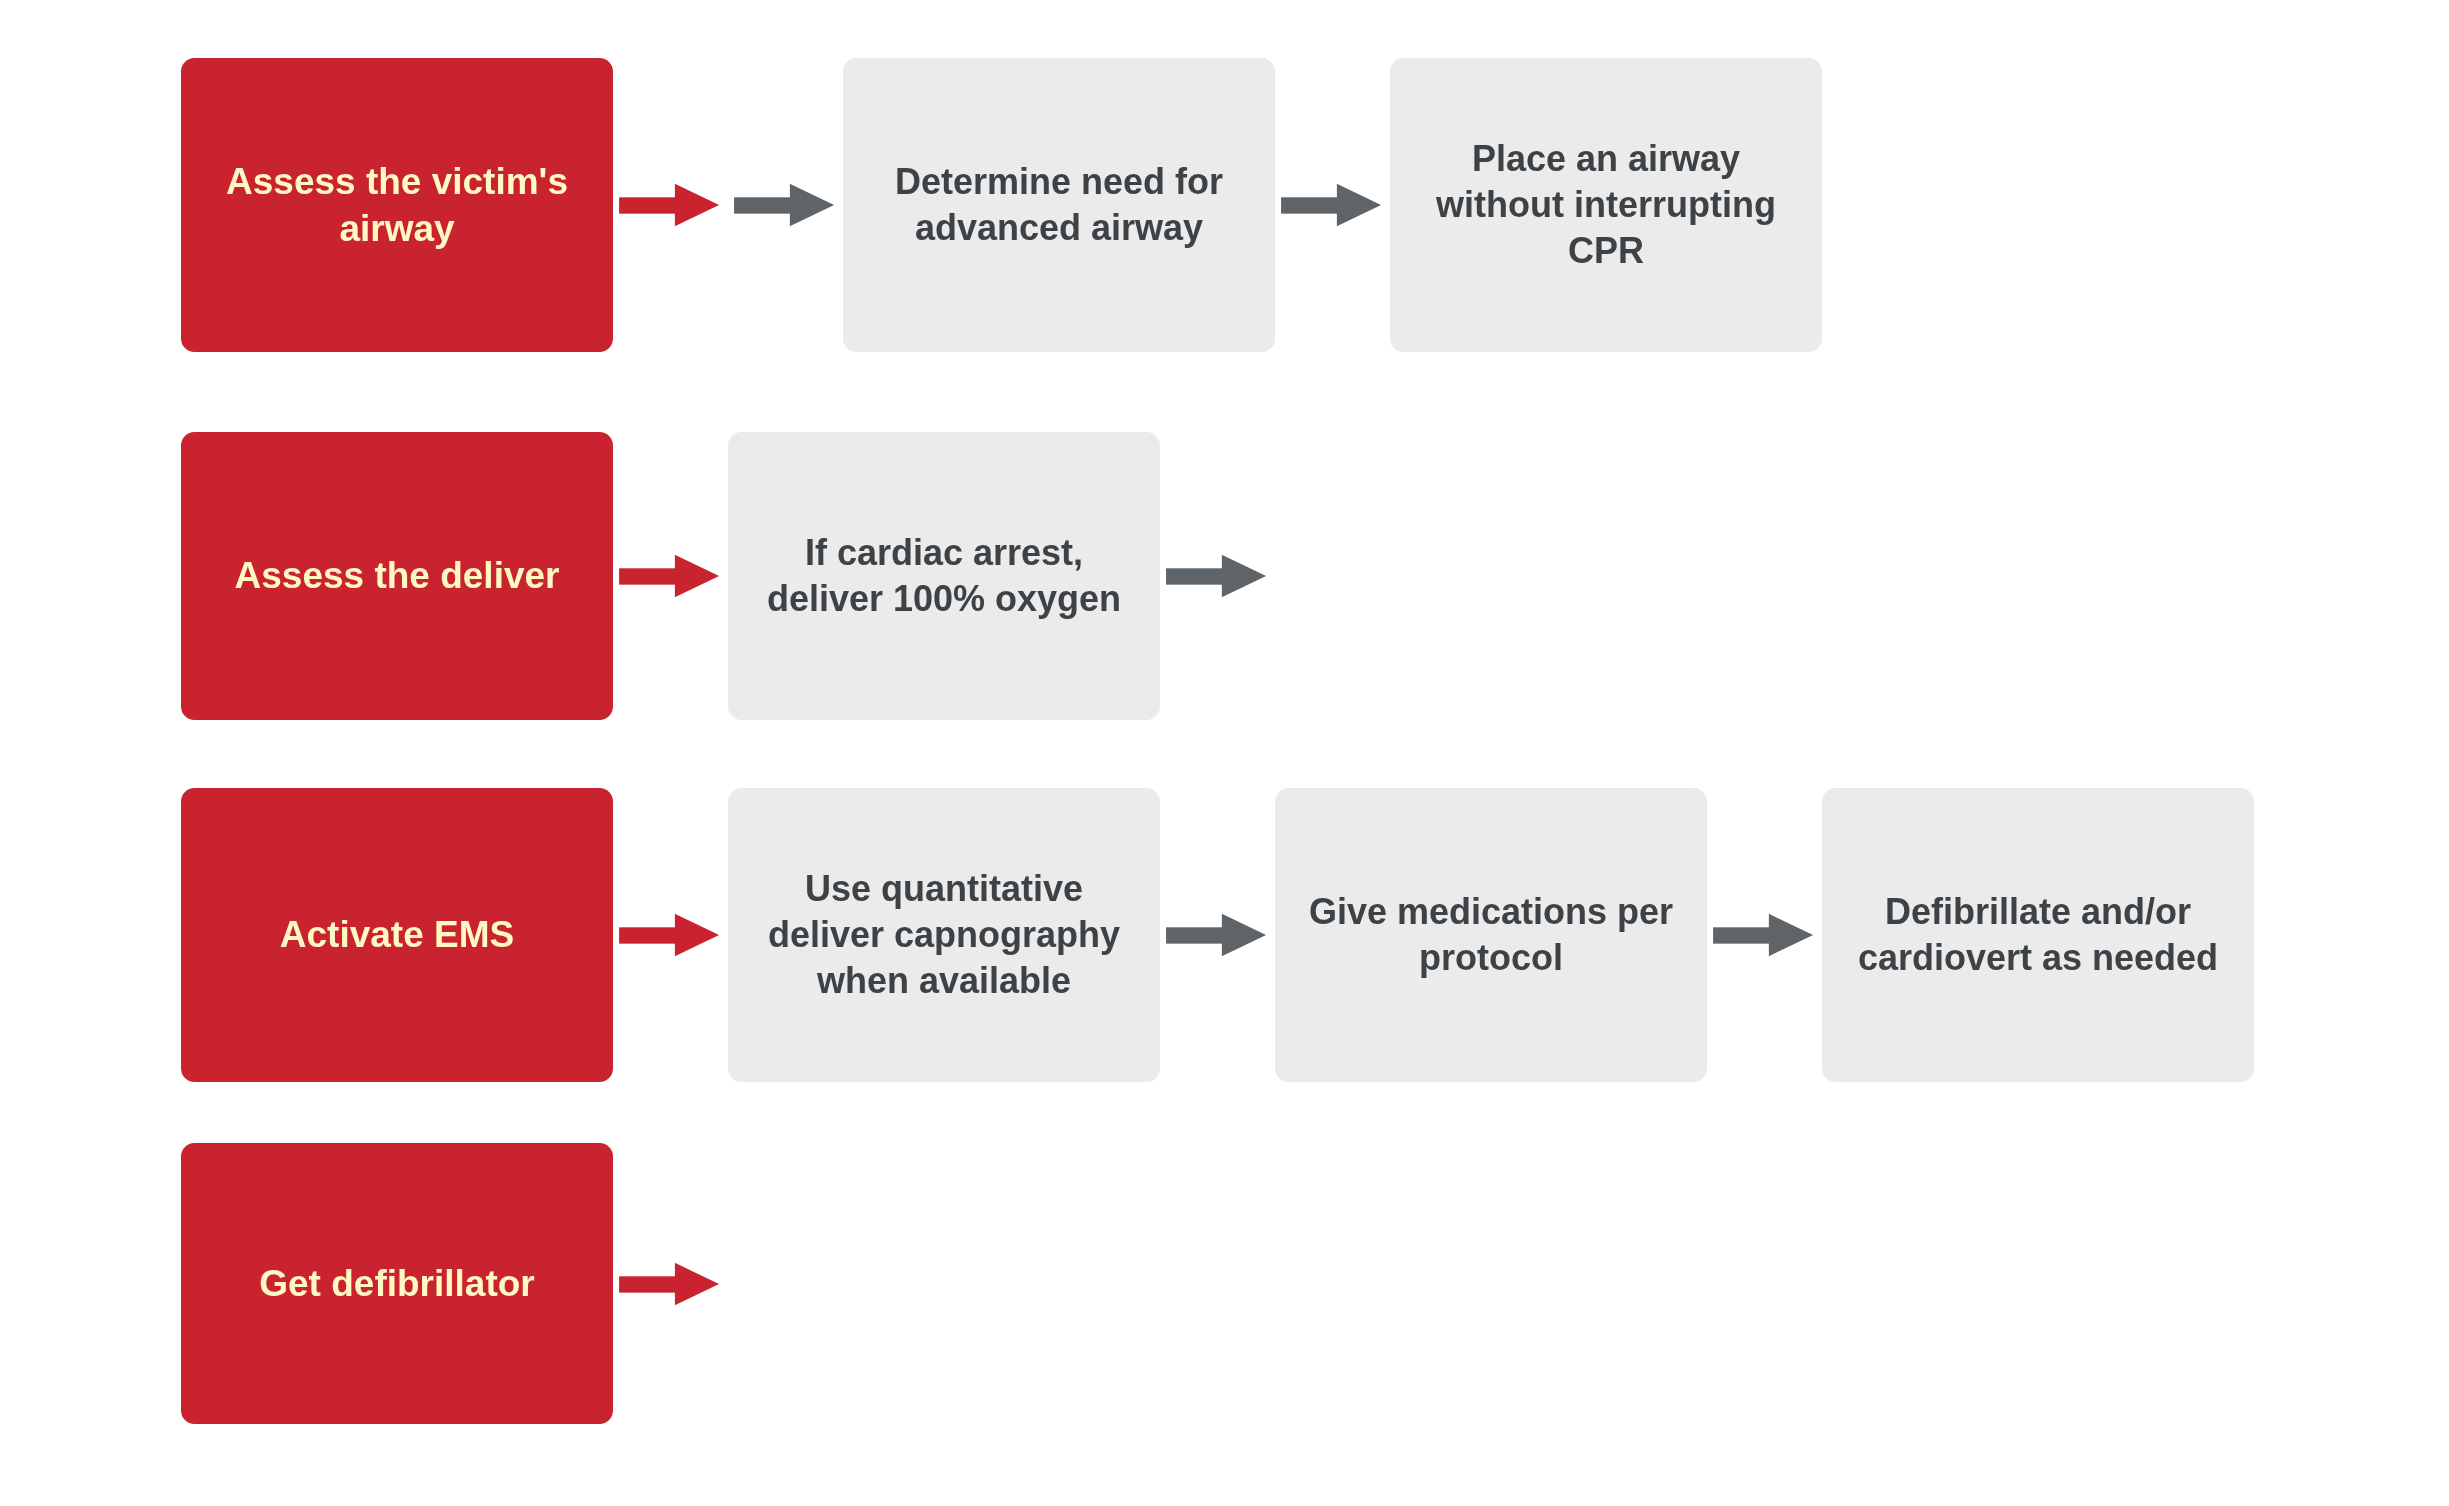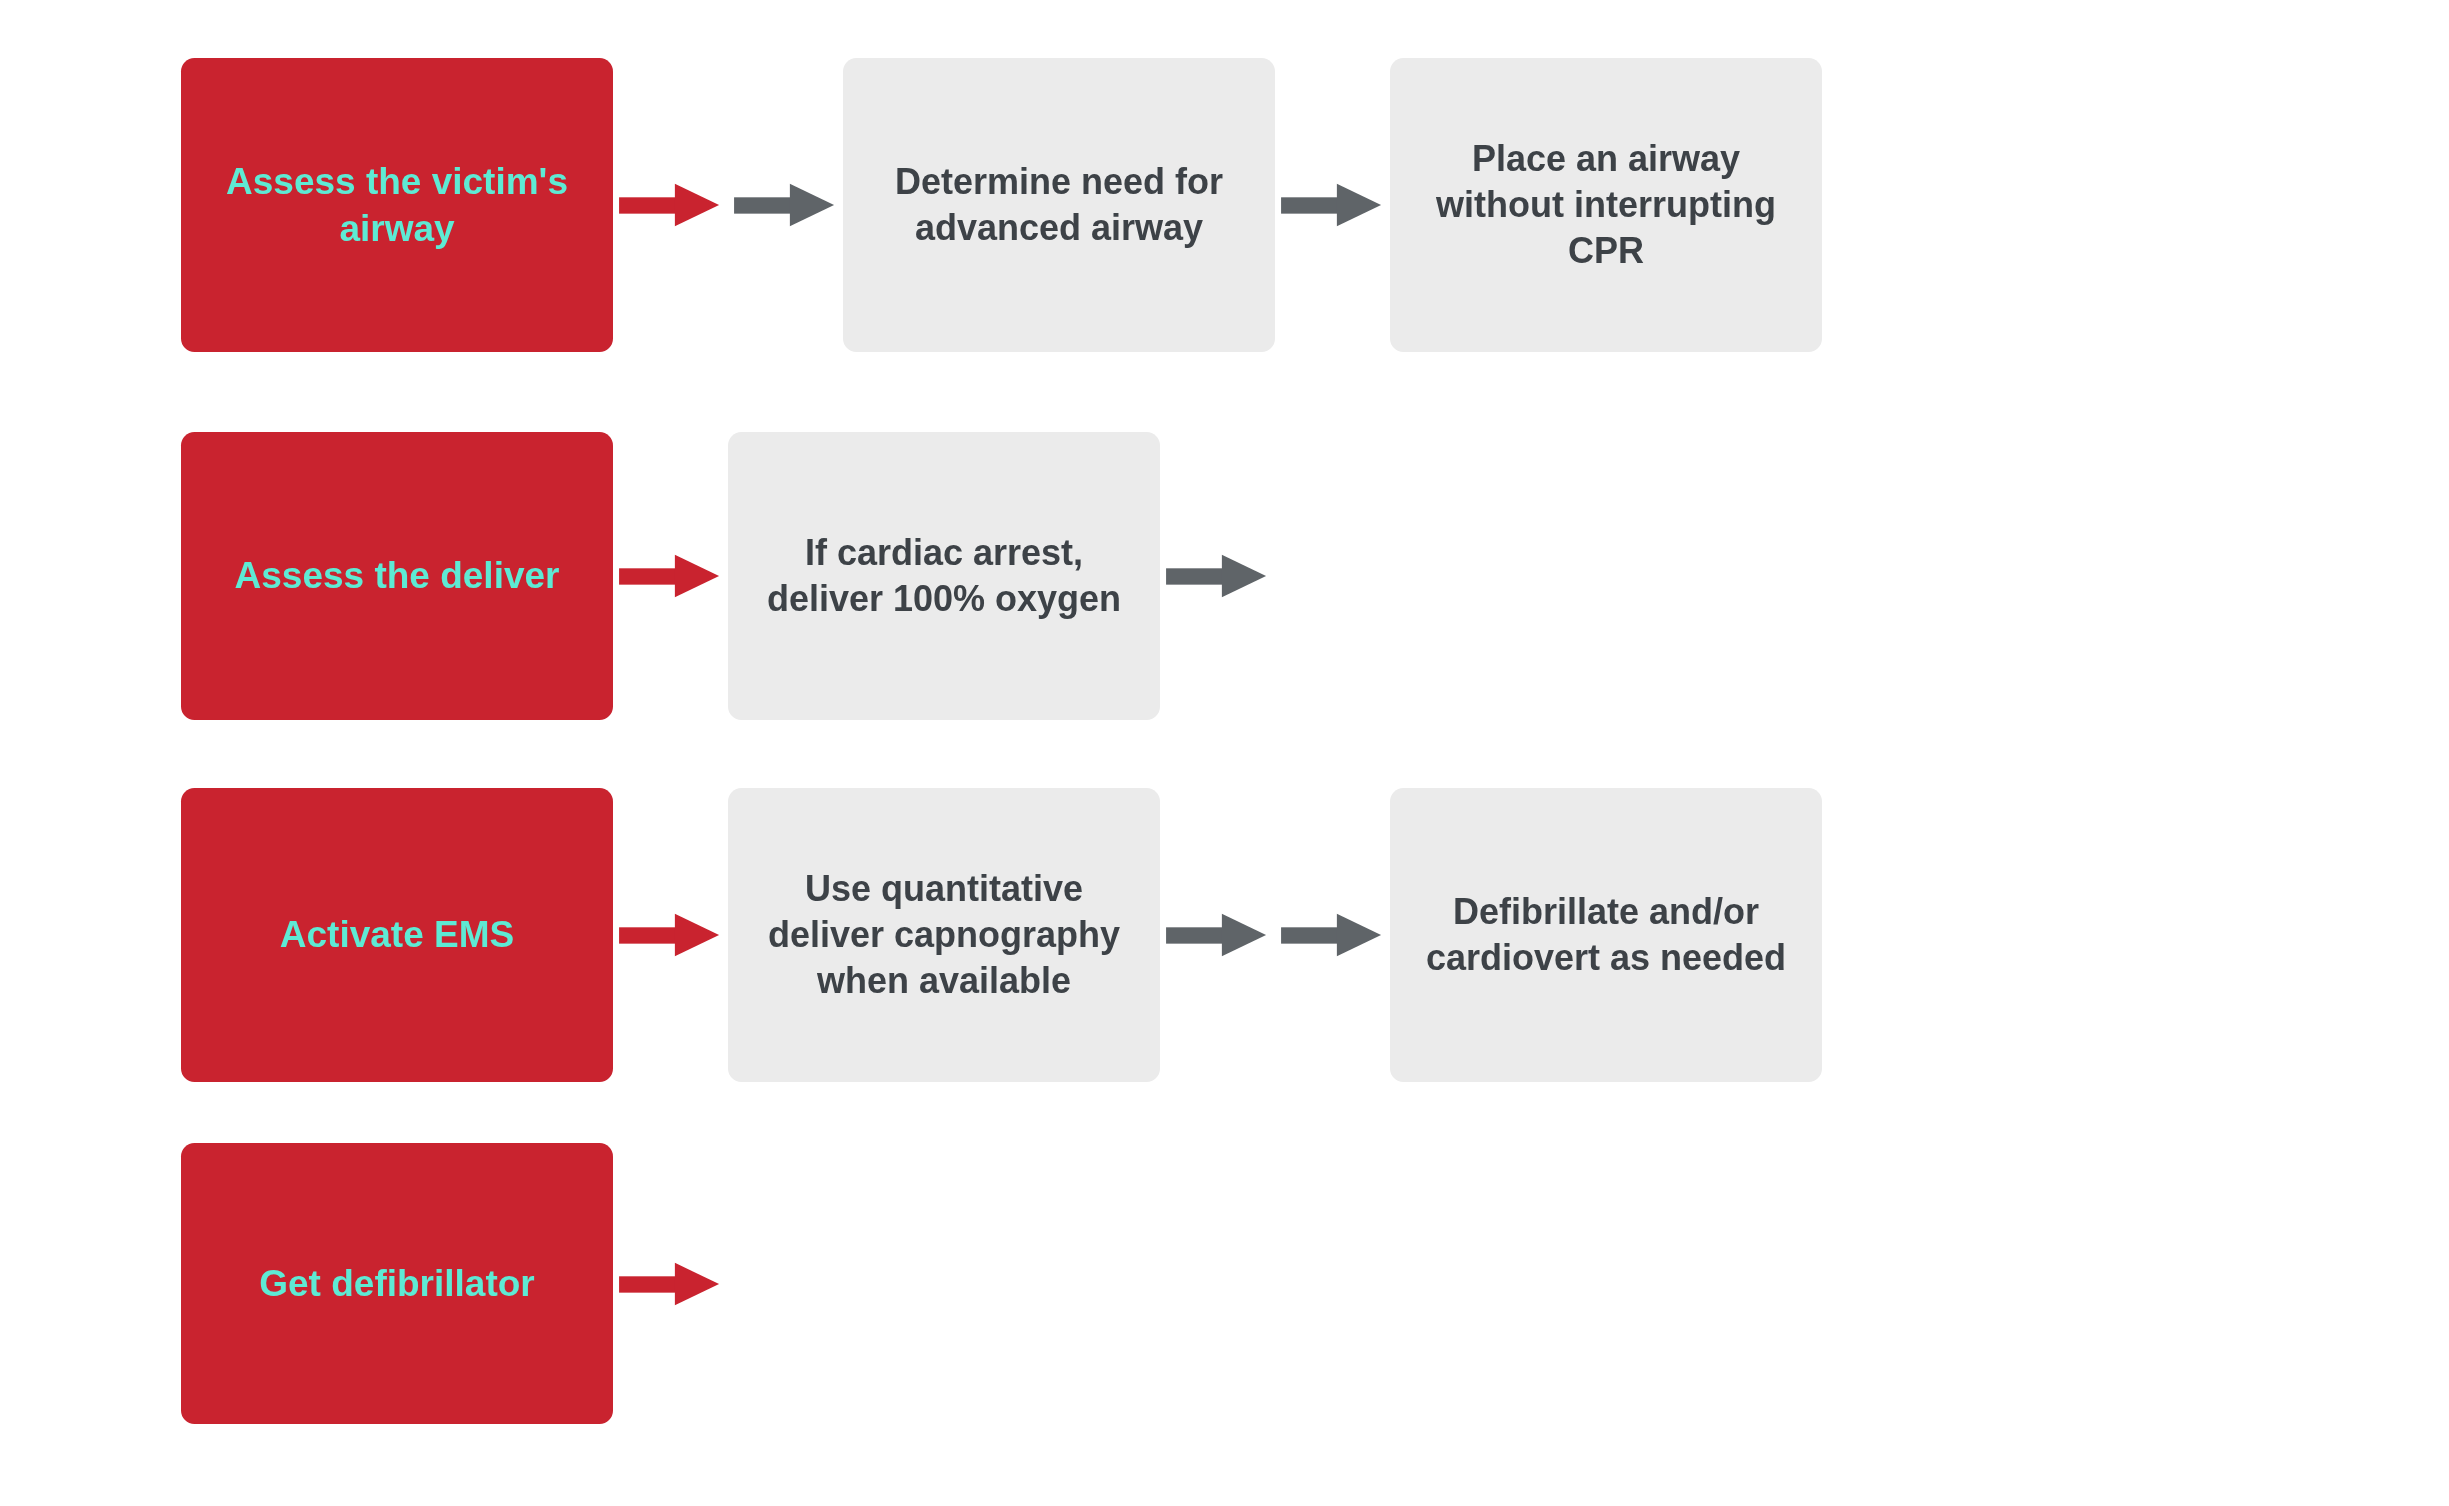--- a/index.html
+++ b/index.html
@@ -36,21 +36,21 @@
     align-items: center;
     justify-content: center;
     text-align: center;
     border-radius: 13.4px;
     padding: 9.6px 17.3px;
     font-weight: bold;
     line-height: 1.28;
   }
   .node-primary {
     background: #c9232f;
-    color: #5eead4;
+    color: #fef9c3;
     width: 432px;
     height: 294px;
     font-size: 37px;
   }
   .node-step {
     background: #ebebeb;
     color: #3d4247;
     width: 432px;
     height: 294px;
     font-size: 36px;
@@ -119,20 +119,21 @@
           <polygon points="58,4 104,26 58,48" fill="#c9232f"></polygon>
         </svg>
       </div>
       <div class="node node-step">Use quantitative deliver capnography when available</div>
       <div class="arrow">
         <svg width="104" height="50" viewBox="0 0 108 52">
           <rect x="0" y="18" width="62" height="17" fill="#5f6468"></rect>
           <polygon points="58,4 104,26 58,48" fill="#5f6468"></polygon>
         </svg>
       </div>
+      <div class="node node-step">Give medications per protocol</div>
       <div class="arrow">
         <svg width="104" height="50" viewBox="0 0 108 52">
           <rect x="0" y="18" width="62" height="17" fill="#5f6468"></rect>
           <polygon points="58,4 104,26 58,48" fill="#5f6468"></polygon>
         </svg>
       </div>
       <div class="node node-step">Defibrillate and/or cardiovert as needed</div>
     </div>
     <div class="row row-3">
       <div class="node node-primary">Get defibrillator</div>

